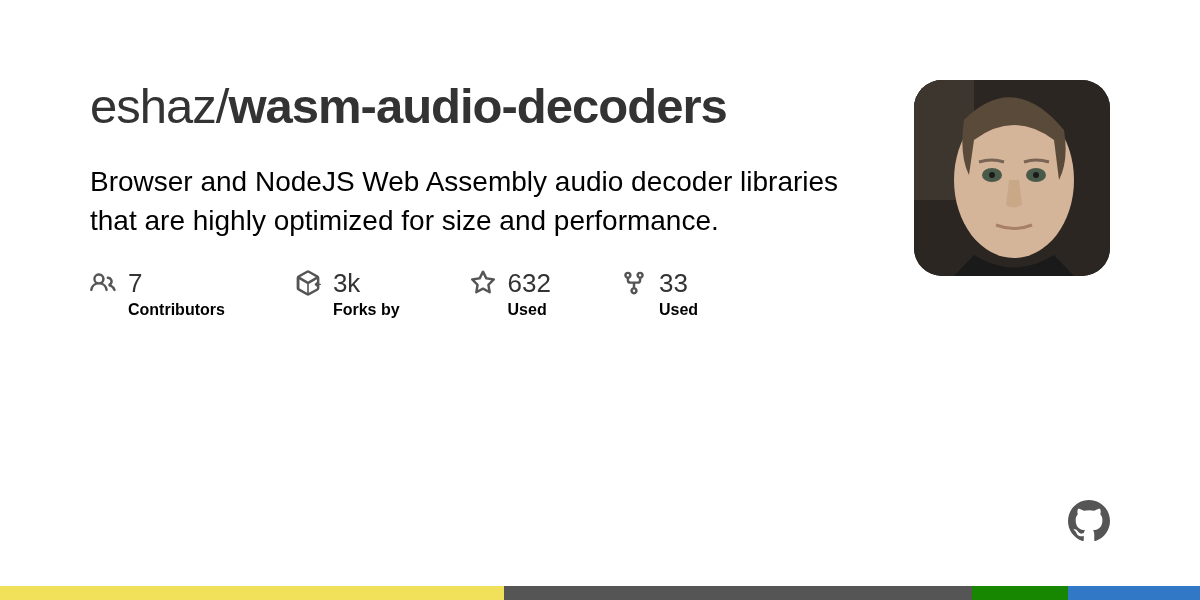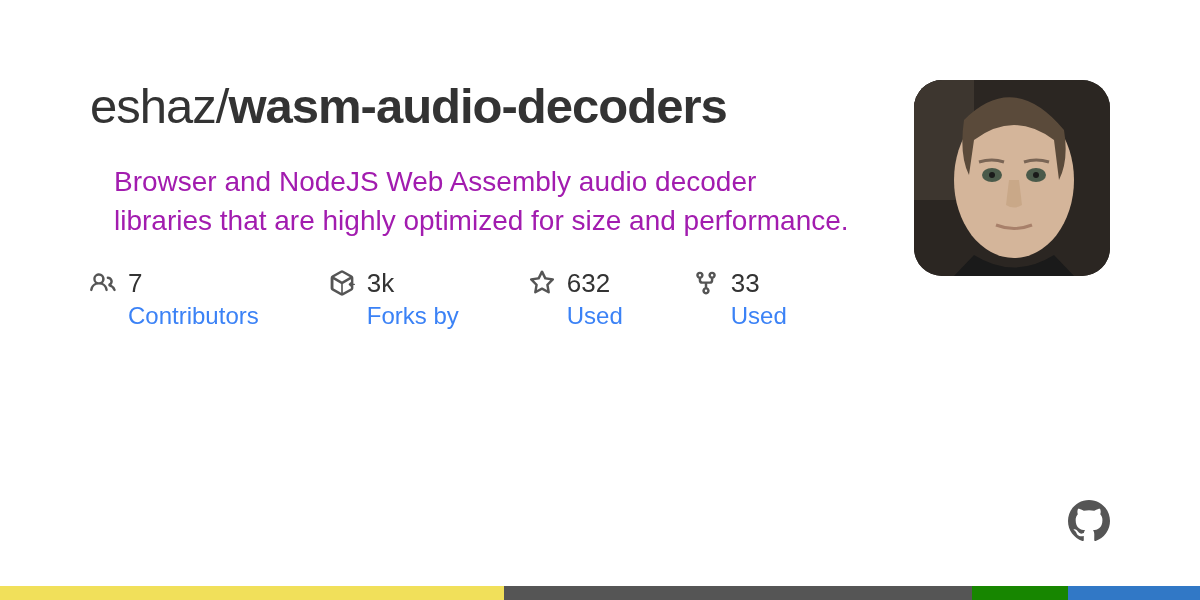--- a/index.html
+++ b/index.html
@@ -34,25 +34,24 @@
       letter-spacing: -1px;
     }
     .title .owner {
       font-weight: 400;
     }
     .title .repo {
       font-weight: 700;
     }
     .description {
       font-size: 28px;
-      color: #a21caf;
+      color: #000000;
       line-height: 1.4;
       margin-bottom: 28px;
       font-weight: 400;
-      margin-left: 24px;
     }
     .stats {
       display: flex;
       gap: 70px;
     }
     .stat {
       display: flex;
       align-items: flex-start;
       gap: 12px;
     }
@@ -67,23 +66,23 @@
       display: flex;
       flex-direction: column;
     }
     .stat-value {
       font-size: 26px;
       color: #333333;
       font-weight: 400;
       line-height: 1.2;
     }
     .stat-label {
-      font-size: 24px;
-      color: #3b82f6;
-      font-weight: 400;
+      font-size: 16px;
+      color: #000000;
+      font-weight: 700;
       line-height: 1.4;
     }
     .avatar {
       width: 196px;
       height: 196px;
       border-radius: 28px;
       background: linear-gradient(135deg, #3a3530 0%, #2a2520 100%);
       position: relative;
       overflow: hidden;
       flex-shrink: 0;

